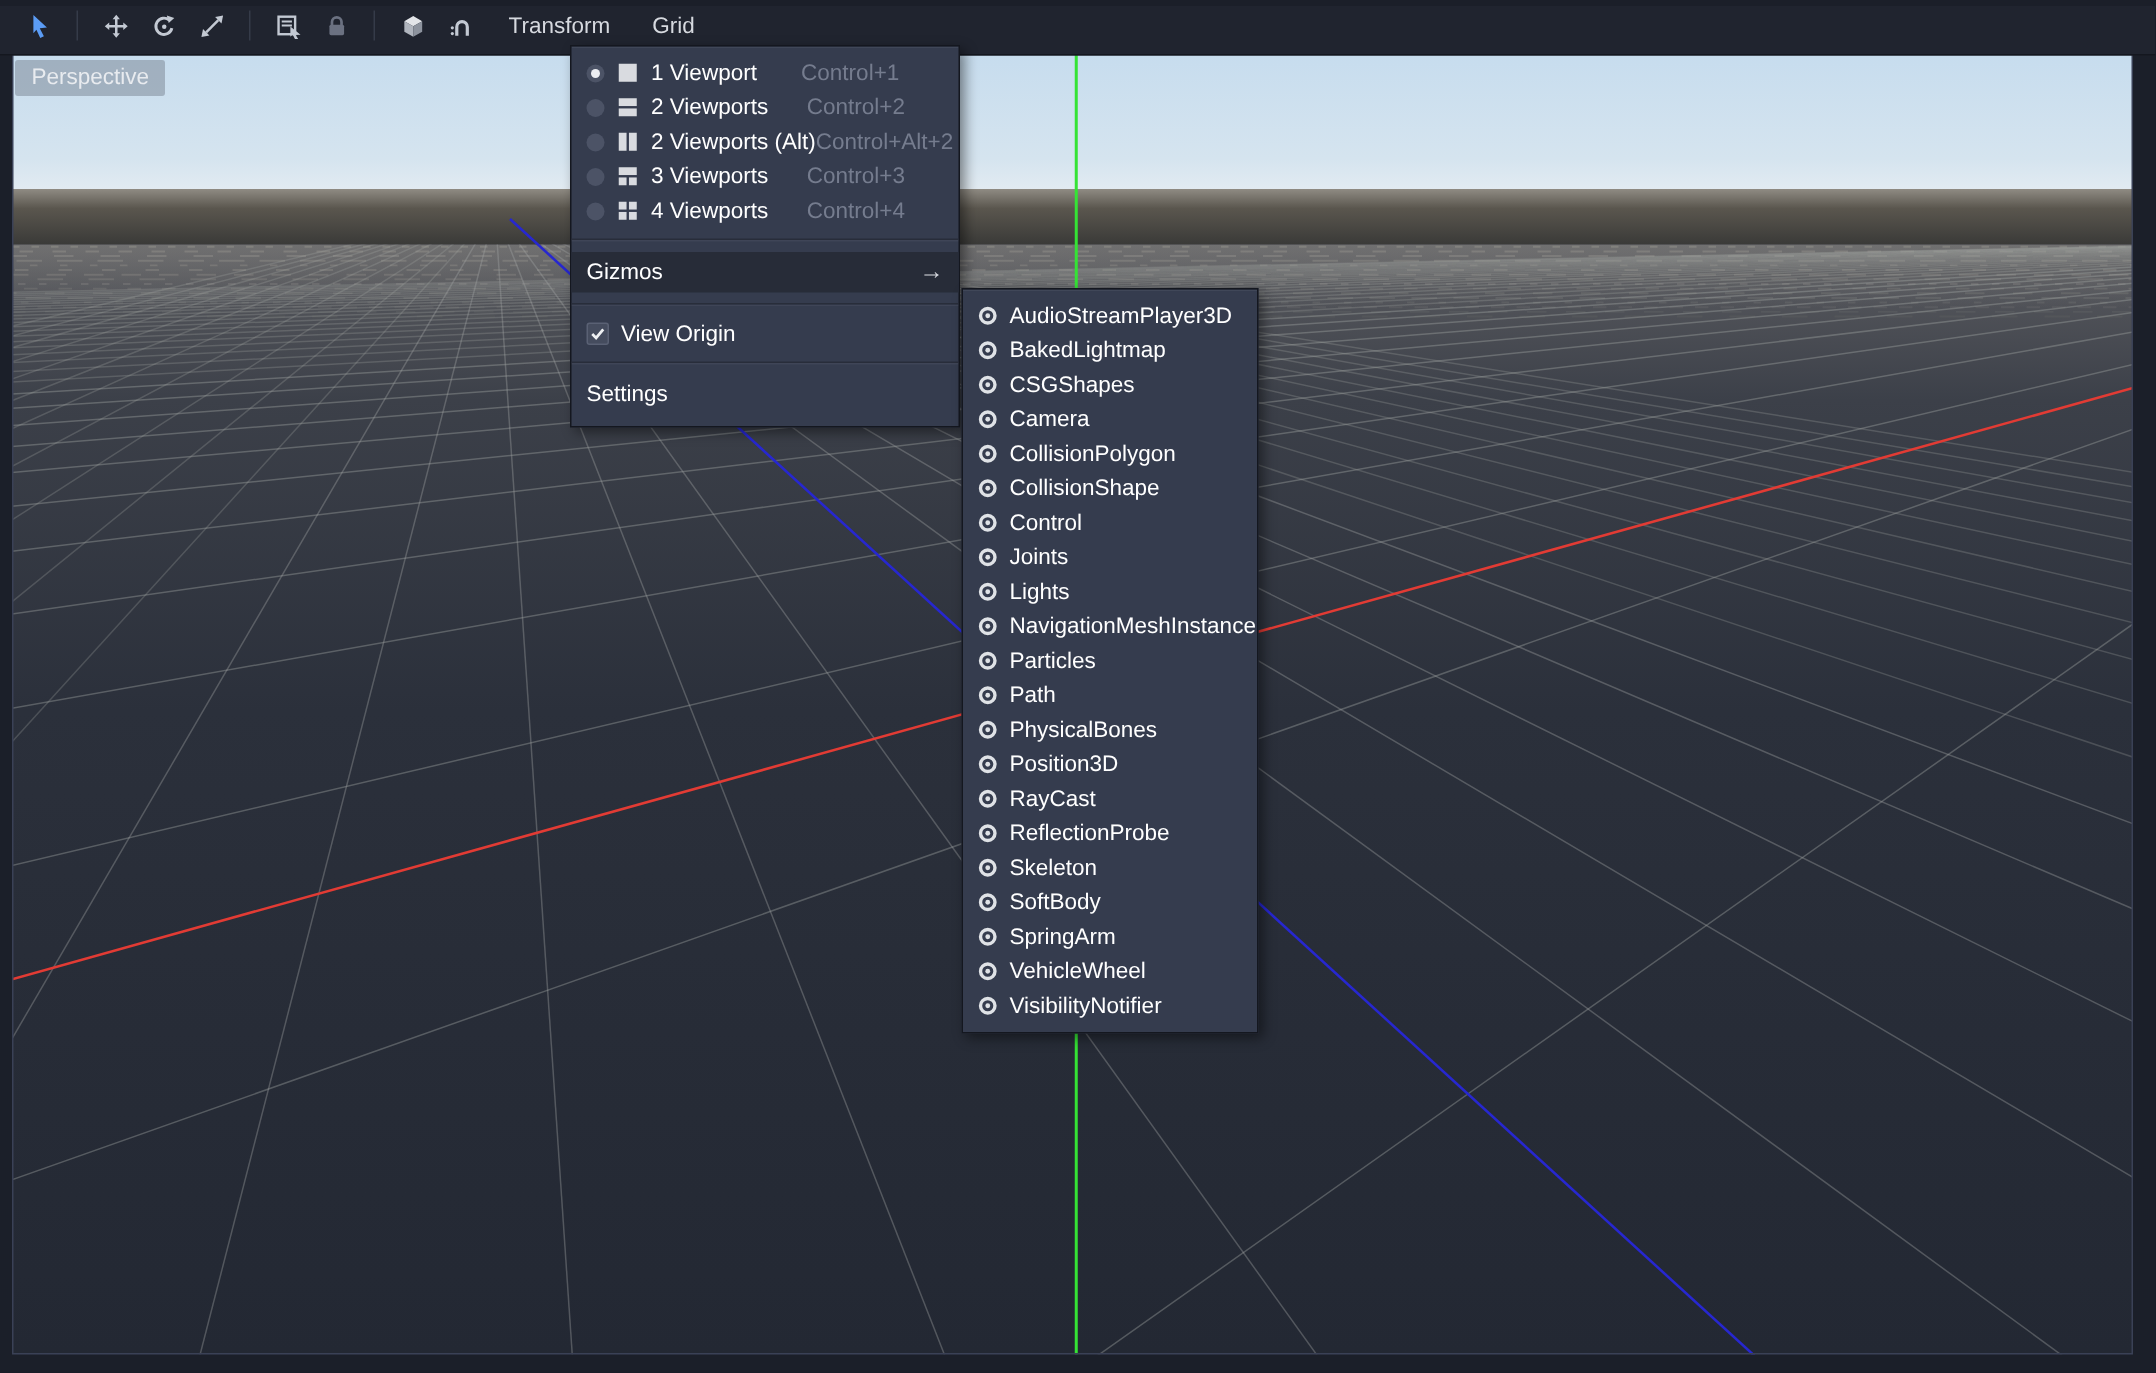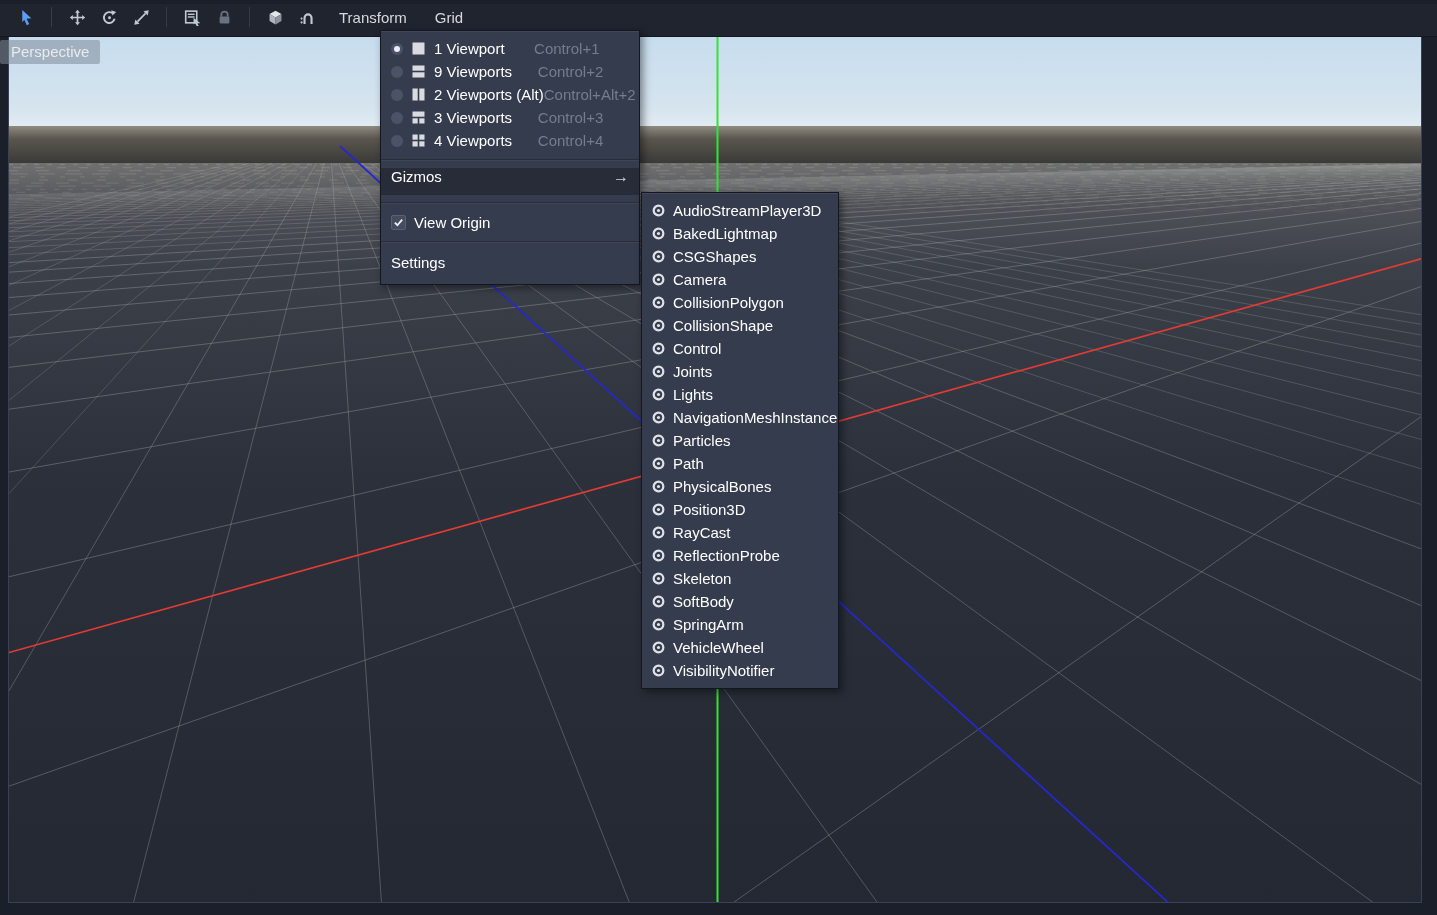--- a/index.html
+++ b/index.html
@@ -9,35 +9,35 @@
   #scene{position:absolute;left:0;top:0;width:1437px;height:915px;display:block;}
   
   #toolbar{position:absolute;left:0;top:4px;width:1437px;height:33px;background:#20242f;
            border-bottom:1px solid #14171f;display:flex;align-items:flex-start;padding-left:10px;box-sizing:border-box;z-index:30;}
   .tbtn{width:30px;height:26px;display:flex;align-items:center;justify-content:center;border-radius:3px;margin:0 1px;cursor:default;}
   .tbtn svg{display:block;}
   .tsep{width:1px;height:20px;background:#353b49;margin:0 9px;}
   .menulabel{color:#d6d9df;font-size:15px;padding:5px 12px;margin-left:4px;border-radius:3px;}
   .menulabel:first-of-type{margin-left:16px;}
   
-  #persp{position:absolute;left:0;top:40px;padding:3px 11px 4px;background:rgba(128,138,153,0.55);
+  #persp{position:absolute;left:10px;top:40px;padding:3px 11px 4px;background:rgba(128,138,153,0.55);
          color:#e8ebef;font-size:15px;border-radius:2px;z-index:20;}
   
   .panel{position:absolute;background:#353c4e;border:1px solid #14171f;box-sizing:border-box;
          box-shadow:0 1px 0 rgba(255,255,255,0.06) inset,3px 3px 8px rgba(0,0,0,0.45);z-index:40;color:#ccd1d9;font-size:15px;}
   #view-menu{left:380px;top:30px;width:260px;padding:6px 0 9px;}
   #gizmos-submenu{left:641px;top:192px;width:198px;padding:6px 0;}
   .mrow{height:23px;display:flex;align-items:center;padding:0 10px;}
   .mlabel{flex:0 0 auto;color:#ffffff;}
   .mshort{flex:1;text-align:center;color:#757c8e;}
   .radio{width:12px;height:12px;border-radius:50%;background:#4c5366;margin-right:8px;position:relative;flex:0 0 auto;}
   .radio.sel::after{content:"";position:absolute;left:3px;top:3px;width:6px;height:6px;border-radius:50%;background:#eceef2;}
   .licon{margin-right:8px;flex:0 0 auto;}
   .msep{height:0;border-top:1px solid #282d3a;border-bottom:1px solid rgba(255,255,255,0.05);margin:7px 0;}
-  .gizrow{height:27px;display:flex;background:#272c38;padding:0 10px;}
+  .gizrow{height:27px;display:flex;align-items:center;background:#272c38;padding:0 10px;}
   .gizrow .arrow{flex:1;text-align:right;color:#d4d7dd;font-size:16px;}
   .cbx{width:13px;height:13px;border-radius:2px;background:#454c5e;border:1px solid #5a6174;
        margin-right:8px;display:flex;align-items:center;justify-content:center;flex:0 0 auto;box-sizing:content-box;}
   .srow{height:23px;display:flex;align-items:center;padding:0 9px;}
   .srow .eye{margin-right:7px;flex:0 0 auto;display:flex;}
   .settings-row{height:25px;display:flex;align-items:center;padding:0 10px;text-align:right;}
 </style>
 </head>
 <body>
 
@@ -243,21 +243,21 @@
           </svg>
           <span class="mlabel">1 Viewport</span>
           <span class="mshort">Control+1</span>
         </div>
         <div class="mrow">
           <span class="radio"></span>
           <svg width="15" height="15" viewBox="0 0 15 15" class="licon">
             <rect x="1.5" y="1.5" width="12" height="5.2" fill="#d9dbe0"></rect>
             <rect x="1.5" y="8.3" width="12" height="5.2" fill="#d9dbe0"></rect>
           </svg>
-          <span class="mlabel">9 Viewports</span>
+          <span class="mlabel">2 Viewports</span>
           <span class="mshort">Control+2</span>
         </div>
         <div class="mrow">
           <span class="radio"></span>
           <svg width="15" height="15" viewBox="0 0 15 15" class="licon">
             <rect x="1.5" y="1.5" width="5.2" height="12" fill="#d9dbe0"></rect>
             <rect x="8.3" y="1.5" width="5.2" height="12" fill="#d9dbe0"></rect>
           </svg>
           <span class="mlabel">2 Viewports (Alt)</span>
           <span class="mshort">Control+Alt+2</span>

